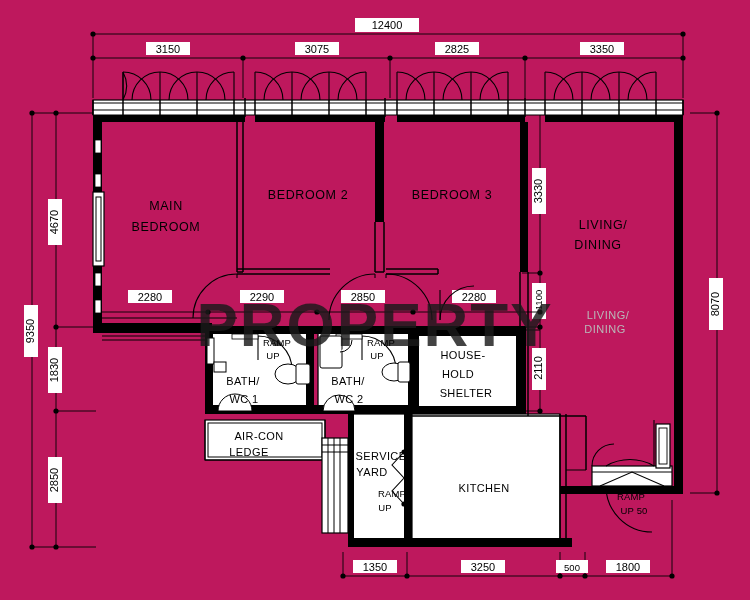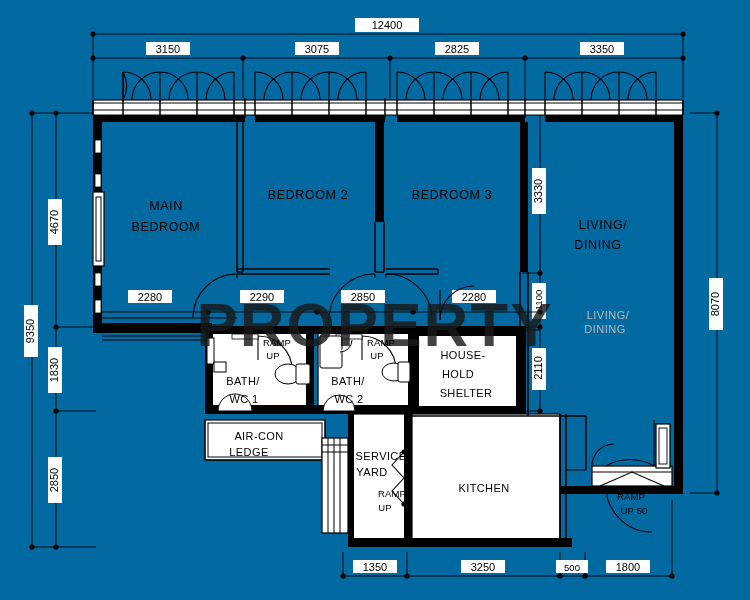--- a/index.html
+++ b/index.html
@@ -8,21 +8,21 @@
     padding: 0;
     background: #ffffff;
   }
   body {
     font-family: "Liberation Sans", sans-serif;
   }
   #plan-root {
     position: relative;
     width: 750px;
     height: 600px;
-    background: #0369a1;
+    background: #be185d;
     overflow: hidden;
   }
   #plan-svg {
     position: absolute;
     left: 0;
     top: 0;
   }
   .dim-label {
     font-family: "Liberation Sans", sans-serif;
     font-size: 11px;

